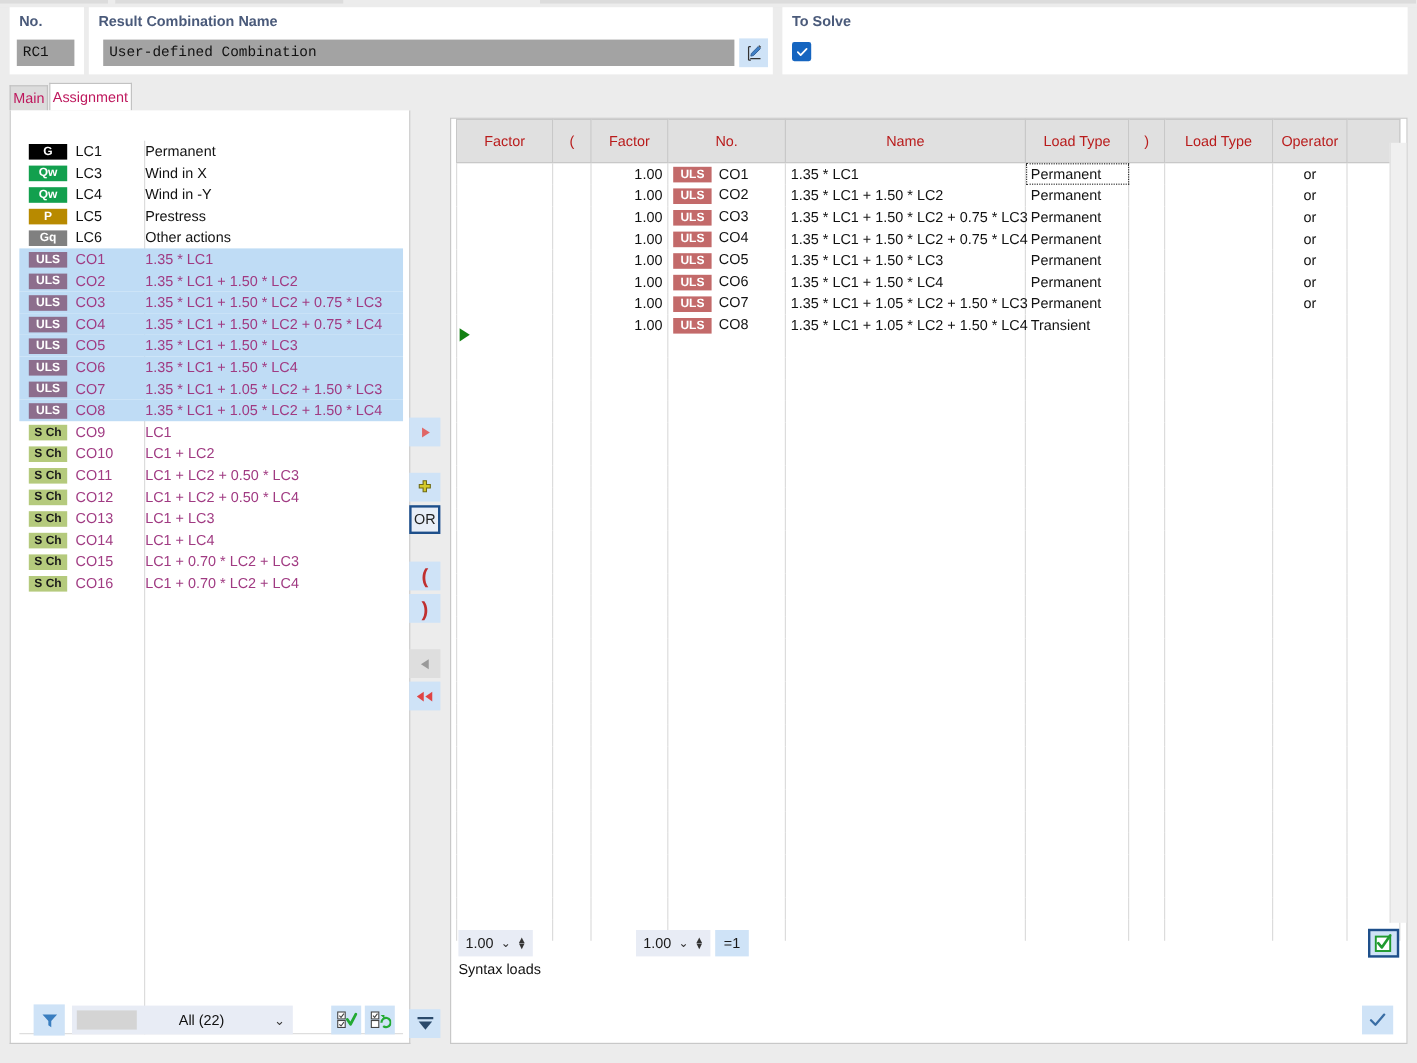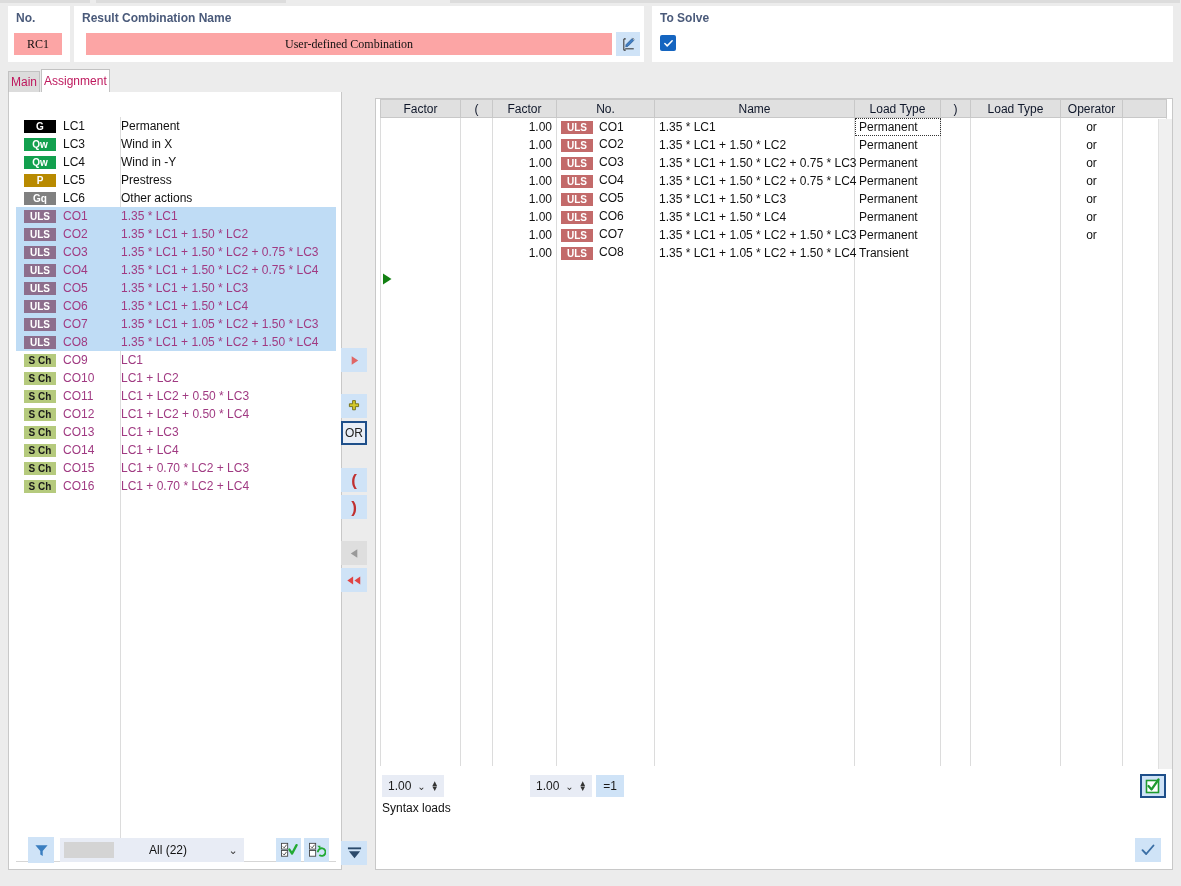--- a/index.html
+++ b/index.html
@@ -29,22 +29,22 @@
   }
   .hdr-solve {
     position:absolute; left:652px; top:6px; width:521px; height:56px;
     background:#fff;
   }
   .grp-label {
     color:#4a5a7a; font-weight:bold; font-size:12px;
     padding:5px 0 0 8px;
   }
   .field {
-    background:#fca5a5; border:none; outline:none;
-    font-family:Liberation Serif, serif; font-size:12px; color:#111;text-align:center;
+    background:#a3a3a3; border:none; outline:none;
+    font-family:Liberation Mono, monospace; font-size:12px; color:#111;
   }
   #no-input { position:absolute; left:14px; top:33px; width:48px; height:22px; padding:0 5px; }
   #name-input { position:absolute; left:86px; top:33px; width:526px; height:22px; padding:0 5px; }
   .edit-btn {
     position:absolute; left:616px; top:32px; width:24px; height:24px;
     background:#cfe3f7; display:flex; align-items:center; justify-content:center;
     cursor:pointer;
   }
   .solve-check {
     position:absolute; left:660px; top:35px; width:16px; height:16px;
@@ -124,21 +124,21 @@
     position:absolute; left:375px; top:98px; width:798px; height:772px;
     background:#fff; border:1px solid #c8c8c8;
   }
   .rp-head { position:relative; height:20px; }
   .rp-title { position:absolute; left:5px; top:2px; color:#4a5a7a; font-weight:bold; font-size:12px; }
   .rp-general { position:absolute; right:12px; top:2px; color:#4a5a7a; font-weight:bold; font-size:12px; }
 
   table.grid { border-collapse:collapse; table-layout:fixed; width:786px; margin-left:4px; }
   table.grid th {
     background:#e0e0e0; border:1px solid #c8c8c8; border-top:1px solid #c8c8c8;
-    height:18px; font-size:12px; font-weight:normal; color:#0f172a; text-align:center;
+    height:36px; font-size:12px; font-weight:normal; color:#b91c1c; text-align:center;
   }
   table.grid td {
     border-left:1px solid #dcdcdc; border-right:1px solid #dcdcdc;
     height:18px; font-size:12px; color:#111; padding:0 4px; white-space:nowrap;
   }
   td.c-factor { text-align:right; }
   td.c-no { text-align:left; padding-left:4px; }
   td.c-name { text-align:left; }
   td.c-ltype { text-align:left; }
   td.c-op { text-align:center; }

